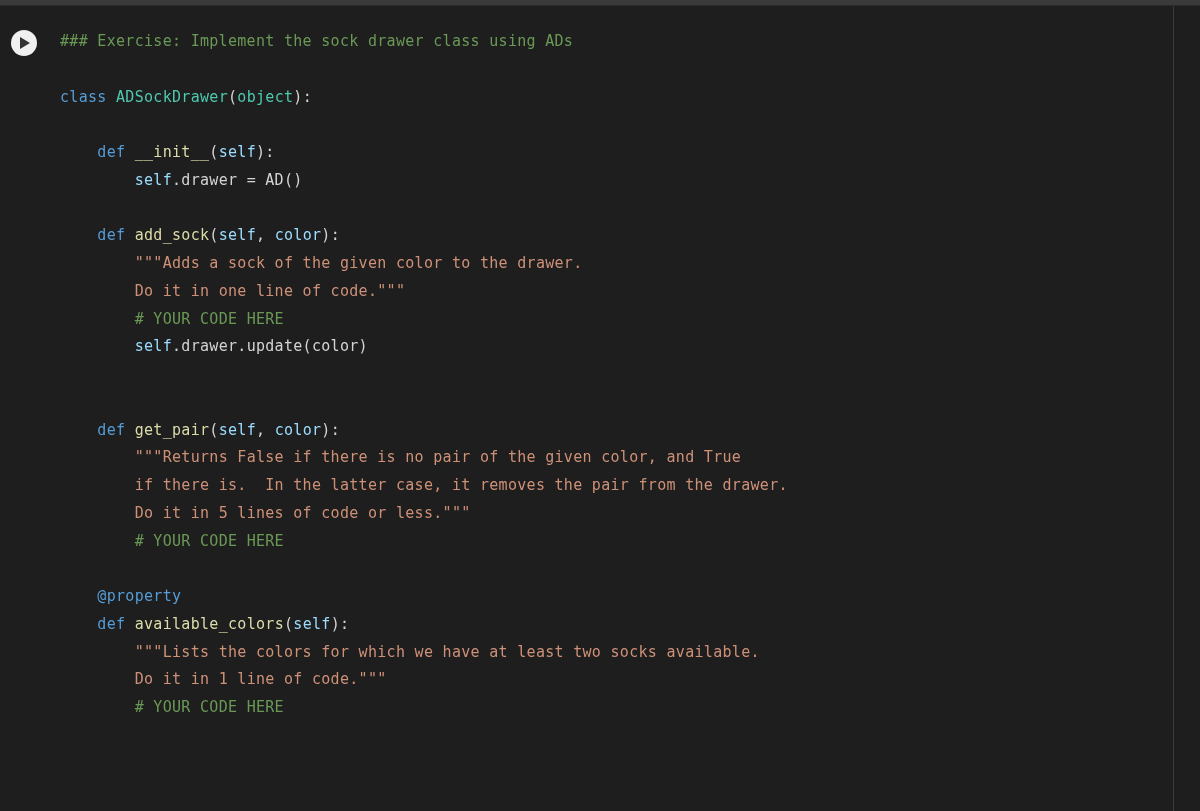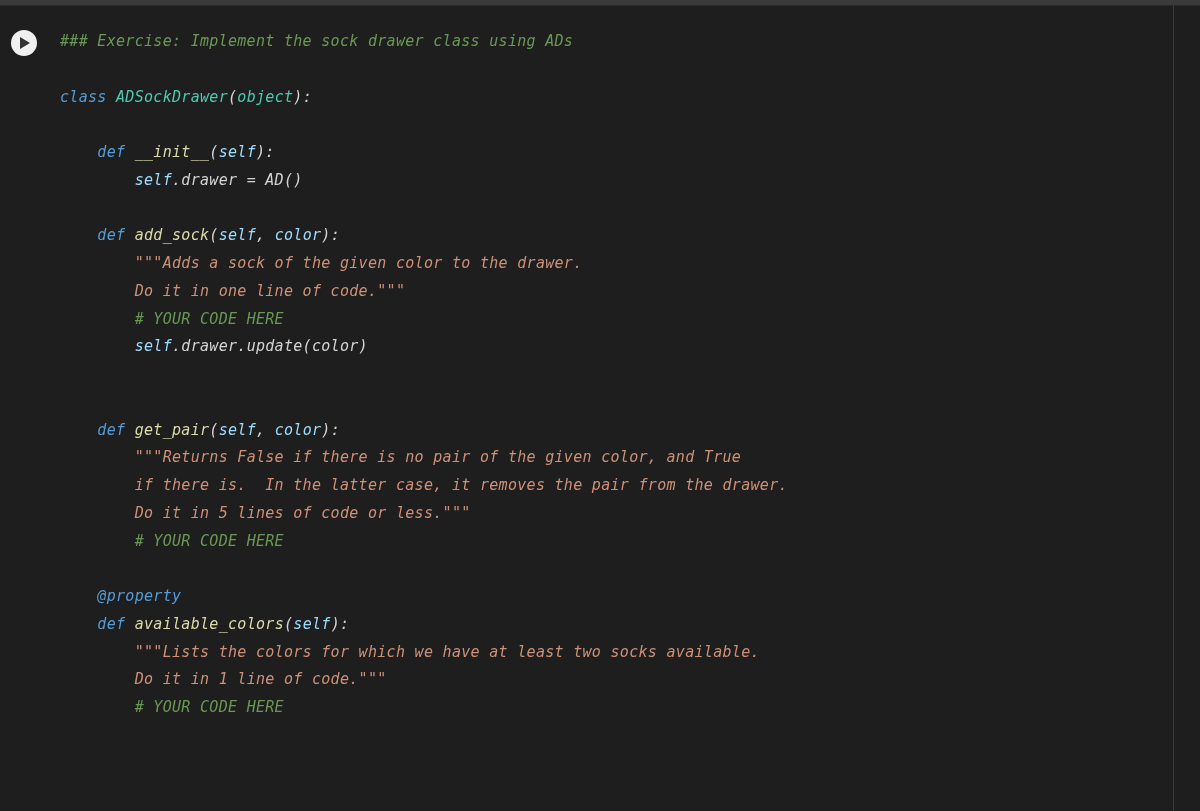--- a/index.html
+++ b/index.html
@@ -52,21 +52,20 @@
       margin-left: 2px;
     }
     .code-area {
       flex: 1;
       padding-left: 12px;
       padding-right: 20px;
       white-space: pre;
       color: #dcdcdc;
       letter-spacing: 0.3px;
       position: relative;
-      font-style: italic;
     }
     .code-border {
       position: absolute;
       right: 26px;
       top: -22px;
       bottom: 0;
       width: 1px;
       background-color: #3a3a3a;
     }
     .tok-comment { color: #6a9955; }

